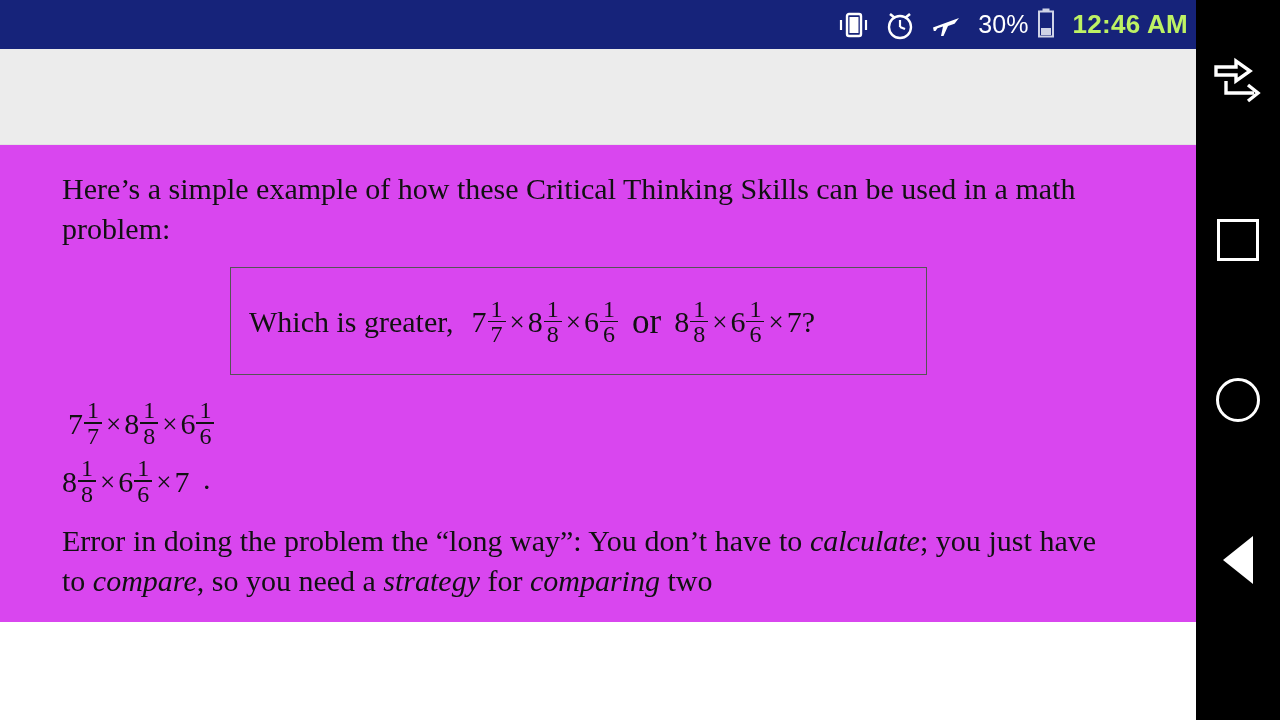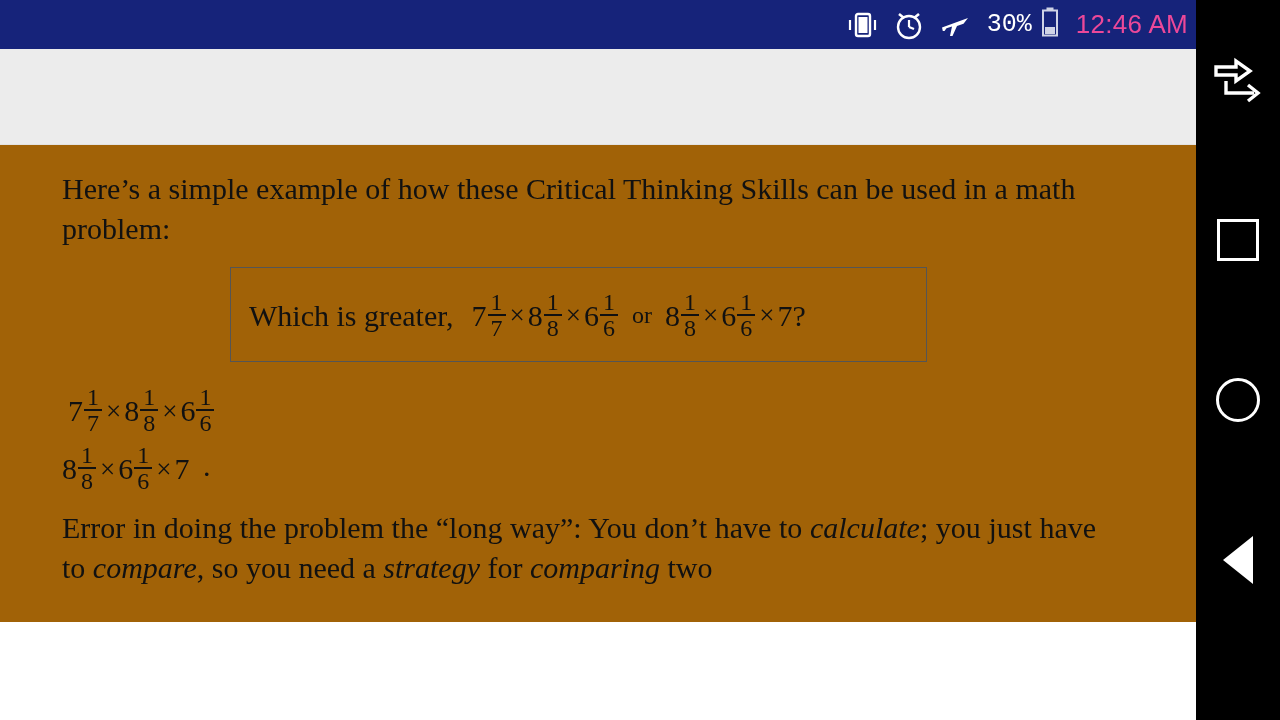--- a/index.html
+++ b/index.html
@@ -28,26 +28,27 @@
   #status-bar {
     position: relative;
     height: 49px;
     background: #16237a;
     display: flex;
     align-items: center;
     justify-content: flex-end;
     padding-right: 8px;
     color: #ffffff;
   }
-  .status-item { display: flex; align-items: center; margin-left: 14px; font-family: Liberation Mono, monospace; }
+  .status-item { display: flex; align-items: center; margin-left: 14px; }
   #status-time {
     font-size: 26px;
     letter-spacing: 0.3px;
     margin-left: 16px;
-    color: #ec4899;
+    color: #bef264;
+    font-weight: bold;
   }
   #battery-pct {
     font-size: 25px;
     margin-left: 2px;
     color: #fff;
   }
 
   
   #action-bar {
     height: 98px;
@@ -68,21 +69,21 @@
   #toolbar-strip {
     height: 96px;
     background: #ececec;
     border-bottom: 1px solid #e2e2e2;
   }
 
   
   #page {
     position: relative;
     height: calc(720px - 49px - 98px - 96px);
-    background: #a16207;
+    background: #d946ef;
     padding: 24px 100px 0 62px;
     overflow: hidden;
     font-family: "Liberation Serif", serif;
     color: #111;
   }
   #page p { font-size: 30px; line-height: 1.34; }
   .para { margin-bottom: 18px; }
   .justify { text-align: justify; }
 
   
@@ -107,21 +108,21 @@
     vertical-align: middle;
     margin: 0 1px;
     line-height: 1;
     position: relative;
     top: -1px;
   }
   .frac .num { font-size: 24px; padding: 0 3px; }
   .frac .bar { width: 100%; min-width: 17px; height: 1.6px; background: #111; }
   .frac .den { font-size: 24px; padding: 0 3px; }
   .times { margin: 0 3px; font-size: 27px; }
-  .orword { margin: 12px 7px; font-size: 24px; }
+  .orword { margin: 12px 7px; font-size: 35px; }
 
   
   .expr { display: inline-flex; align-items: center; vertical-align: middle; margin: 0 6px; }
 
   .bold { font-weight: normal; }
   .ital { font-style: italic; }
 
   
   #navbar {
     position: absolute;

